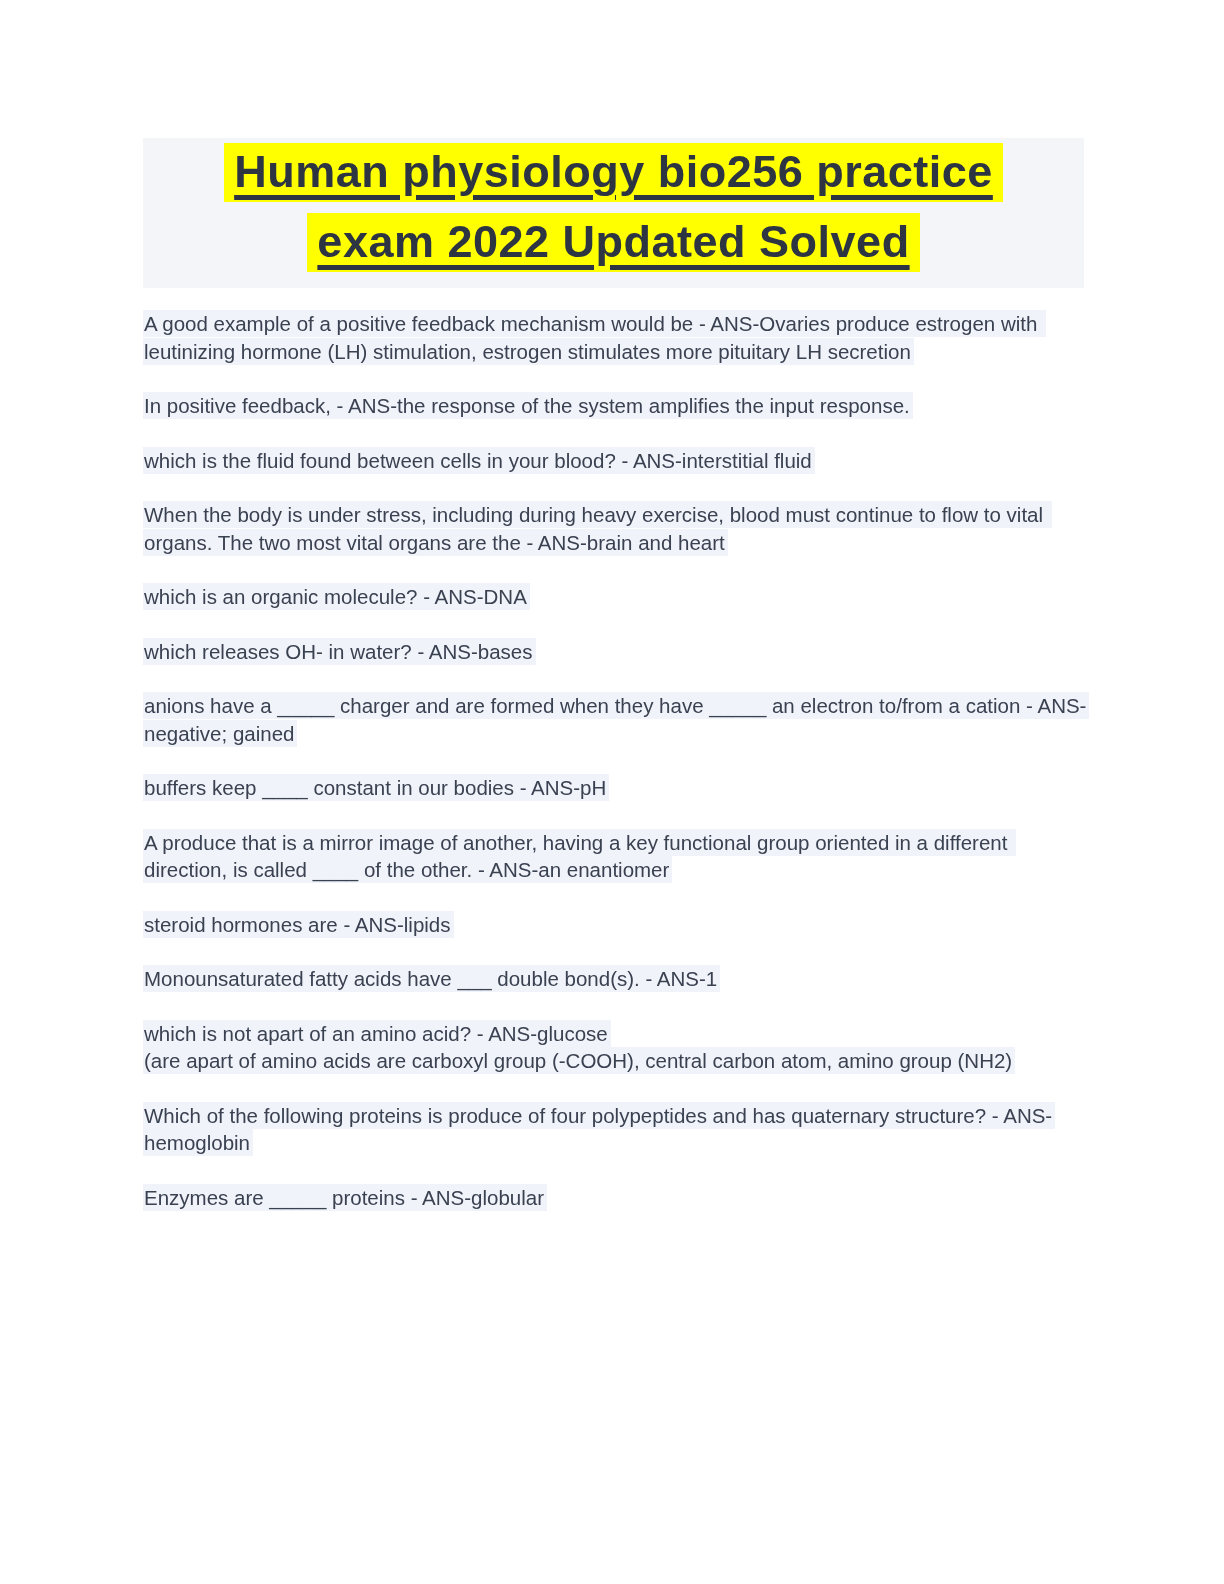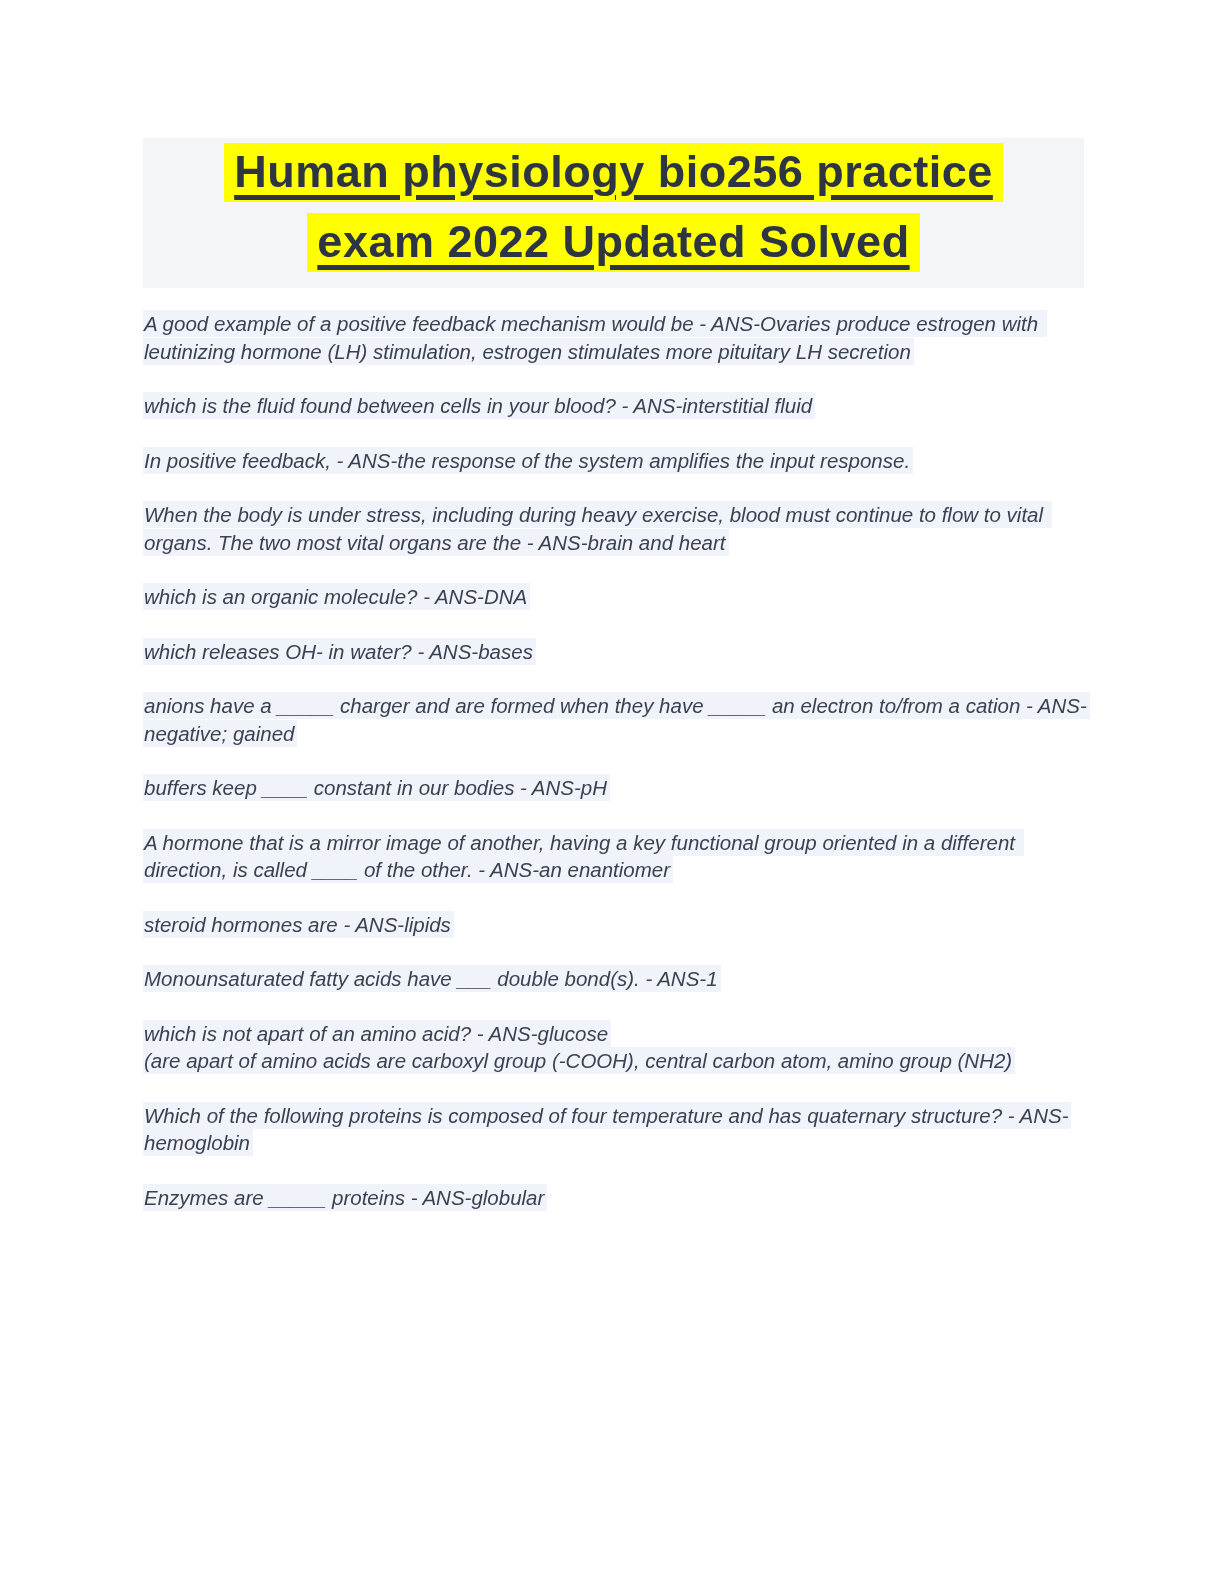--- a/index.html
+++ b/index.html
@@ -50,21 +50,20 @@
     text-underline-offset: 8px;
   }
 
   
   .qa-list {
     margin: 22px 0 0 143px;
     width: 949px;
     font-size: 20.5px;
     line-height: 27.5px;
     color: #3a4151;
-    font-style: italic;
   }
 
   .qa {
     margin: 0 0 27px 0;
     white-space: pre-wrap;
   }
 
   .qa .hl {
     background: #f0f3f9;
     padding: 2px 3px 2px 1px;
@@ -81,29 +80,29 @@
     <div class="title-line">
       <span class="title-hl">Human physiology bio256 practice</span>
     </div>
     <div class="title-line">
       <span class="title-hl">exam 2022 Updated Solved</span>
     </div>
   </div>
 
   <div class="qa-list">
     <p class="qa"><span class="hl">A good example of a positive feedback mechanism would be - ANS-Ovaries produce estrogen with leutinizing hormone (LH) stimulation, estrogen stimulates more pituitary LH secretion</span></p>
+    <p class="qa"><span class="hl">In positive feedback, - ANS-the response of the system amplifies the input response.</span></p>
     <p class="qa"><span class="hl">which is the fluid found between cells in your blood? - ANS-interstitial fluid</span></p>
-    <p class="qa"><span class="hl">In positive feedback, - ANS-the response of the system amplifies the input response.</span></p>
     <p class="qa"><span class="hl">When the body is under stress, including during heavy exercise, blood must continue to flow to vital organs. The two most vital organs are the - ANS-brain and heart</span></p>
     <p class="qa"><span class="hl">which is an organic molecule? - ANS-DNA</span></p>
     <p class="qa"><span class="hl">which releases OH- in water? - ANS-bases</span></p>
     <p class="qa"><span class="hl">anions have a _____ charger and are formed when they have _____ an electron to/from a cation - ANS-negative; gained</span></p>
     <p class="qa"><span class="hl">buffers keep ____ constant in our bodies - ANS-pH</span></p>
-    <p class="qa"><span class="hl">A hormone that is a mirror image of another, having a key functional group oriented in a different direction, is called ____ of the other. - ANS-an enantiomer</span></p>
+    <p class="qa"><span class="hl">A produce that is a mirror image of another, having a key functional group oriented in a different direction, is called ____ of the other. - ANS-an enantiomer</span></p>
     <p class="qa"><span class="hl">steroid hormones are - ANS-lipids</span></p>
     <p class="qa"><span class="hl">Monounsaturated fatty acids have ___ double bond(s). - ANS-1</span></p>
     <p class="qa"><span class="hl">which is not apart of an amino acid? - ANS-glucose
 (are apart of amino acids are carboxyl group (-COOH), central carbon atom, amino group (NH2)</span></p>
-    <p class="qa"><span class="hl">Which of the following proteins is composed of four temperature and has quaternary structure? - ANS-hemoglobin</span></p>
+    <p class="qa"><span class="hl">Which of the following proteins is produce of four polypeptides and has quaternary structure? - ANS-hemoglobin</span></p>
     <p class="qa"><span class="hl">Enzymes are _____ proteins - ANS-globular</span></p>
   </div>
 
 </div>
 
 </body></html>

